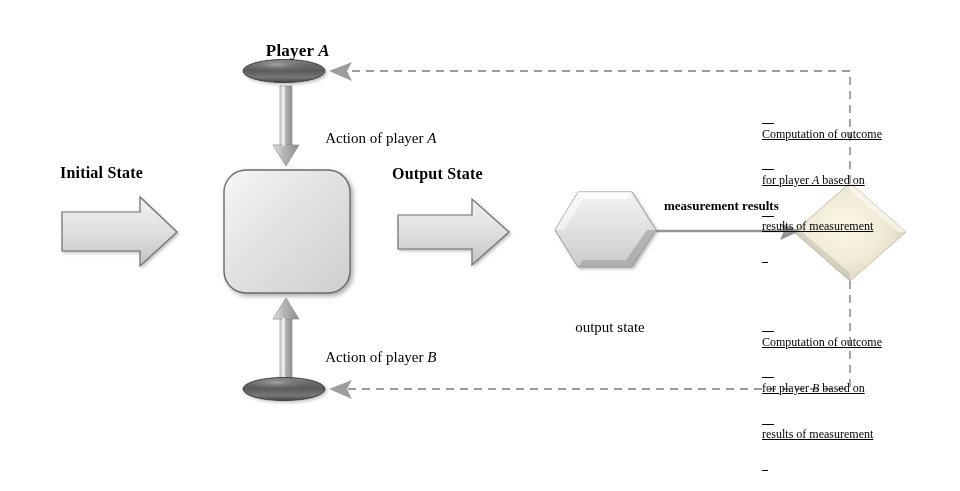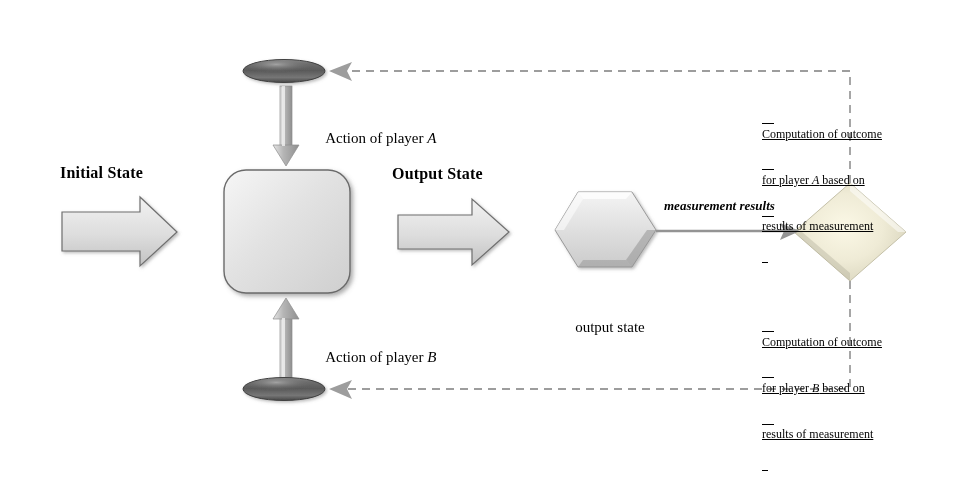--- a/index.html
+++ b/index.html
@@ -29,21 +29,20 @@
   .plain {
     font-size: 15px;
   }
   .small-center {
     font-size: 12px;
     line-height: 1.28;
     text-decoration: underline;
   }
   .ital-bold {
     font-weight: bold;
-    font-style: italic;
     font-size: 13px;
   }
   .ital {
     font-style: italic;
   }
   svg.layer {
     position: absolute;
     left: 0;
     top: 0;
     width: 960px;
@@ -163,20 +162,23 @@
       <path d="M 850 281 L 850 389 L 345 389" fill="none" stroke="#9d9d9d" stroke-width="1.8" stroke-dasharray="8 6"></path>
       <path d="M 329 389 L 352 380 L 347 389 L 352 399 Z" fill="#9d9d9d"></path>
     </g>
   </svg>
 
   <div class="lbl bold-head" style="left:60px; top:164px;">Initial State</div>
 
 
   <div class="lbl bold-head" style="left:392px; top:165px;">Output State</div>
 
+  <div class="lbl bold-head" style="left:248px; top:21px; font-size:17px;">
+    <span>Player</span><span> </span><span class="ital">A</span>
+  </div>
 
 
   <div class="lbl plain" style="left:311px; top:331px;">
     <span>Action of player </span><span class="ital">B</span>
   </div>
 
   <div class="lbl plain" style="left:311px; top:112px;">
     <span>Action of player </span><span class="ital">A</span>
   </div>
 

